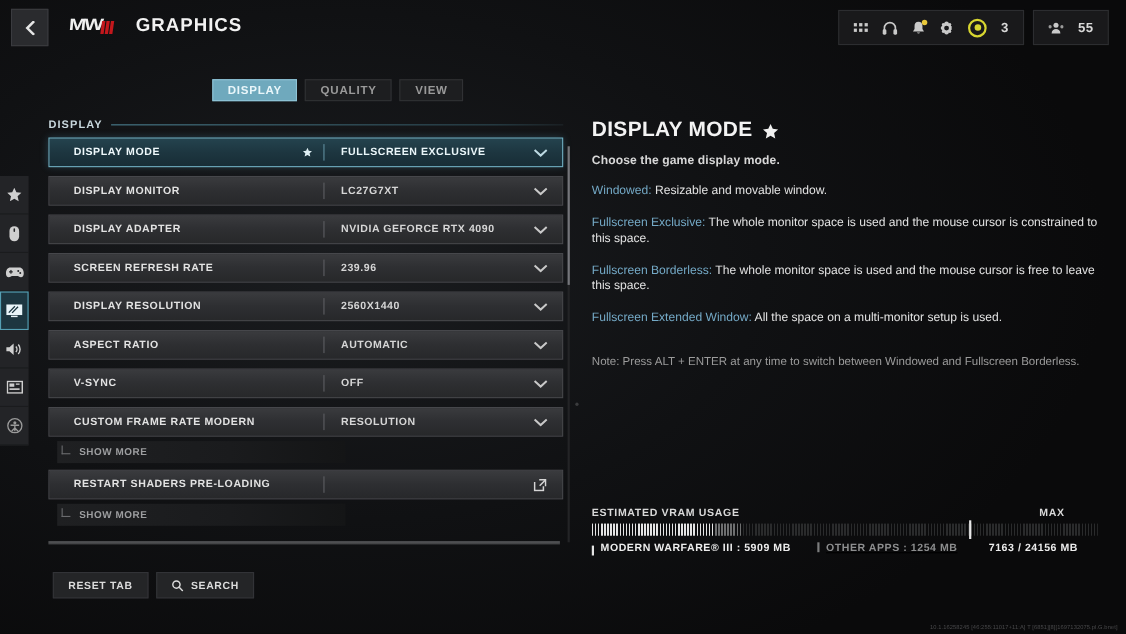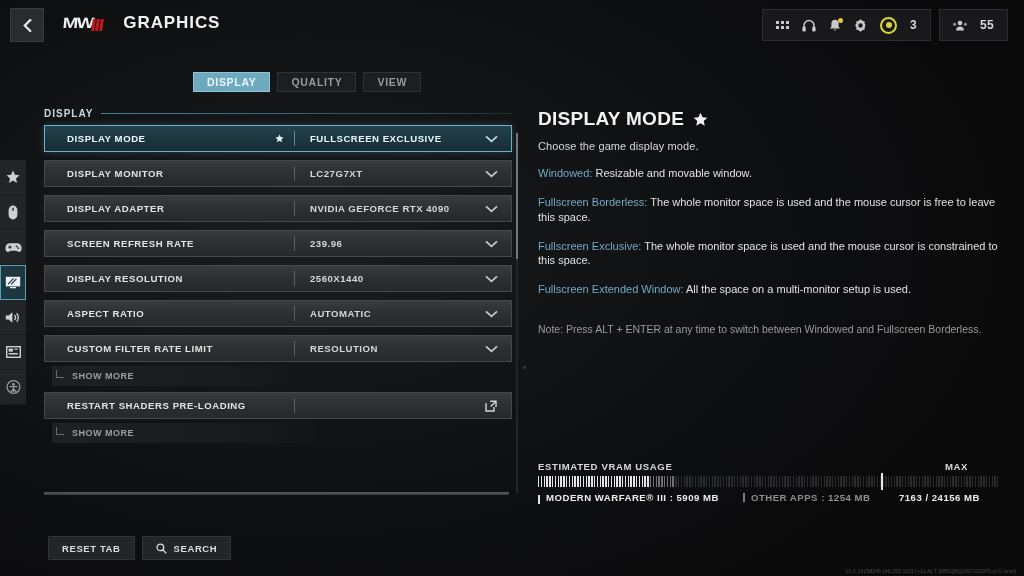--- a/index.html
+++ b/index.html
@@ -127,21 +127,21 @@
   }
   .vscroll-track { position: absolute; left: 516px; top: 133px; width: 2px; height: 360px; background: #232426; }
   .vscroll-thumb { position: absolute; left: 516px; top: 133px; width: 2px; height: 126px; background: #74757a; }
 
   
   .detail { position: absolute; left: 538px; top: 108px; width: 462px; }
   .detail-title {
     display: flex; align-items: center; gap: 9px;
     font-size: 19px; font-weight: 700; letter-spacing: .3px; color: #f3f3f3;
   }
-  .detail-sub { margin-top: 10px; font-size: 11px; color: #d7d7d7; letter-spacing: .1px; }
+  .detail-sub { margin-top: 10px; font-size: 11px; color: #d7d7d7; letter-spacing: .1px; font-weight: bold; }
   .detail-p { margin-top: 14px; font-size: 11px; color: #e2e2e2; line-height: 1.35; }
   .detail-p .term { color: #74a9c6; }
   .detail-note { margin-top: 25px; font-size: 10.5px; color: #9b9b9b; line-height: 1.35; }
 
   
   .vram { position: absolute; left: 538px; top: 461px; width: 460px; }
   .vram-head { display: flex; justify-content: space-between; align-items: baseline; }
   .vram-head .t { font-size: 9.6px; font-weight: 700; letter-spacing: .6px; color: #d9d9d9; }
   .vram-head .m { font-size: 9.6px; font-weight: 700; letter-spacing: .6px; color: #d9d9d9; margin-right: 30px; }
   .vram-bar {
@@ -154,21 +154,21 @@
   .vram-max { position: absolute; left: 343px; top: -3px; width: 2px; height: 17px; background: #e8e8e8; }
   .vram-legend { margin-top: 5px; display: flex; align-items: flex-end; position: relative; }
   .vram-legend .tick { display: inline-block; width: 2px; height: 9px; background: #e4e4e4; margin-right: 6px; position: relative; top: 1px; }
   .vram-legend .tick.dim { background: #7b7c7d; }
   .vram-legend .l1 { font-size: 9.6px; font-weight: 700; letter-spacing: .5px; color: #ededed; }
   .vram-legend .grp2 { margin-left: 24px; display: flex; align-items: baseline; text-decoration: underline; }
   .vram-legend .l2 { font-size: 9.6px; font-weight: 700; letter-spacing: .5px; color: #8d8e8f; }
   .vram-legend .l3 { position: absolute; right: 18px; font-size: 9.6px; font-weight: 700; letter-spacing: .5px; color: #ededed; }
 
   
-  .footer { position: absolute; left: 48px; bottom: 16px; display: flex; gap: 7px; text-align: center; }
+  .footer { position: absolute; left: 48px; bottom: 32px; display: flex; gap: 7px; text-align: center; }
   .fbtn {
     height: 24px; padding: 0 13px; display: flex; align-items: center; gap: 7px;
     background: #242527; border: 1px solid #323337;
     font-size: 9.5px; font-weight: 700; letter-spacing: .6px; color: #dcdcdc; white-space: nowrap;
   }
   .toggle { width: 19px; height: 10px; background: #111213; border: 1px solid #6d6e71; display: flex; align-items: center; }
   .toggle i { width: 8px; height: 7px; background: #9a9b9d; margin-left: 1px; }
   .build {
     position: absolute; right: 8px; bottom: 2px; font-size: 5.2px; color: #4a4a4c;
     font-family: "Liberation Sans", sans-serif; letter-spacing: .1px; white-space: nowrap;
@@ -381,23 +381,33 @@
       <span class="name">ASPECT RATIO</span>
       <span class="vsep"></span>
       <span class="value">AUTOMATIC</span>
       <span class="chev">
         <svg width="13" height="8" viewBox="0 0 13 8">
             <path d="M1 1.4 L6.5 6.4 L12 1.4" stroke="#c8c8c8" stroke-width="1.8" fill="none"></path>
           </svg>
       </span>
     </div>
 
-
-    <div class="row">
-      <span class="name">CUSTOM FILTER RATE LIMIT</span>
+    <div class="row">
+      <span class="name">V-SYNC</span>
+      <span class="vsep"></span>
+      <span class="value">OFF</span>
+      <span class="chev">
+        <svg width="13" height="8" viewBox="0 0 13 8">
+            <path d="M1 1.4 L6.5 6.4 L12 1.4" stroke="#c8c8c8" stroke-width="1.8" fill="none"></path>
+          </svg>
+      </span>
+    </div>
+
+    <div class="row">
+      <span class="name">CUSTOM FRAME RATE MODERN</span>
       <span class="vsep"></span>
       <span class="value">RESOLUTION</span>
       <span class="chev">
         <svg width="13" height="8" viewBox="0 0 13 8">
             <path d="M1 1.4 L6.5 6.4 L12 1.4" stroke="#c8c8c8" stroke-width="1.8" fill="none"></path>
           </svg>
       </span>
     </div>
 
     <div class="subrow">
@@ -435,24 +445,24 @@
       <svg width="15" height="15" viewBox="0 0 14 14">
         <path d="M7 0.6 L8.9 4.8 L13.4 5.3 L10 8.4 L11 12.9 L7 10.6 L3 12.9 L4 8.4 L0.6 5.3 L5.1 4.8 Z" fill="#f0f0f0"></path>
       </svg>
     </div>
     <div class="detail-sub">Choose the game display mode.</div>
 
     <div class="detail-p">
       <span class="term">Windowed:</span><span> Resizable and movable window.</span>
     </div>
     <div class="detail-p">
+      <span class="term">Fullscreen Exclusive:</span><span> The whole monitor space is used and the mouse cursor is constrained to this space.</span>
+    </div>
+    <div class="detail-p">
       <span class="term">Fullscreen Borderless:</span><span> The whole monitor space is used and the mouse cursor is free to leave this space.</span>
-    </div>
-    <div class="detail-p">
-      <span class="term">Fullscreen Exclusive:</span><span> The whole monitor space is used and the mouse cursor is constrained to this space.</span>
     </div>
     <div class="detail-p">
       <span class="term">Fullscreen Extended Window:</span><span> All the space on a multi-monitor setup is used.</span>
     </div>
     <div class="detail-note">Note: Press ALT + ENTER at any time to switch between Windowed and Fullscreen Borderless.</div>
   </div>
 
   <div class="vram">
     <div class="vram-head">
       <span class="t">ESTIMATED VRAM USAGE</span>

